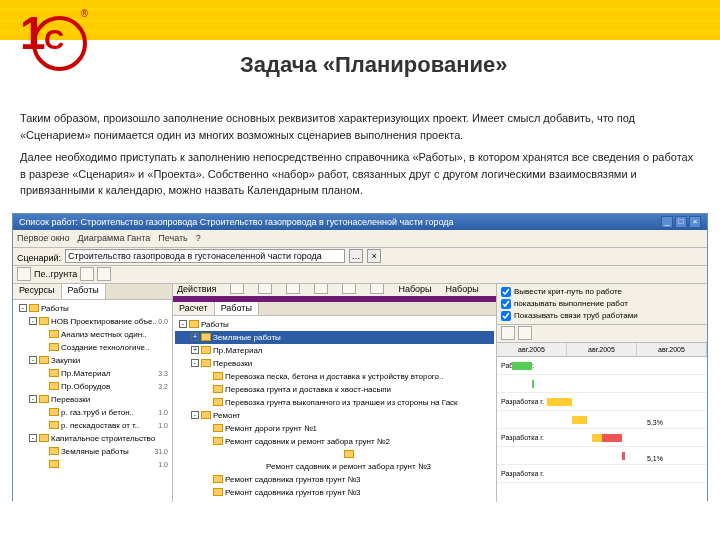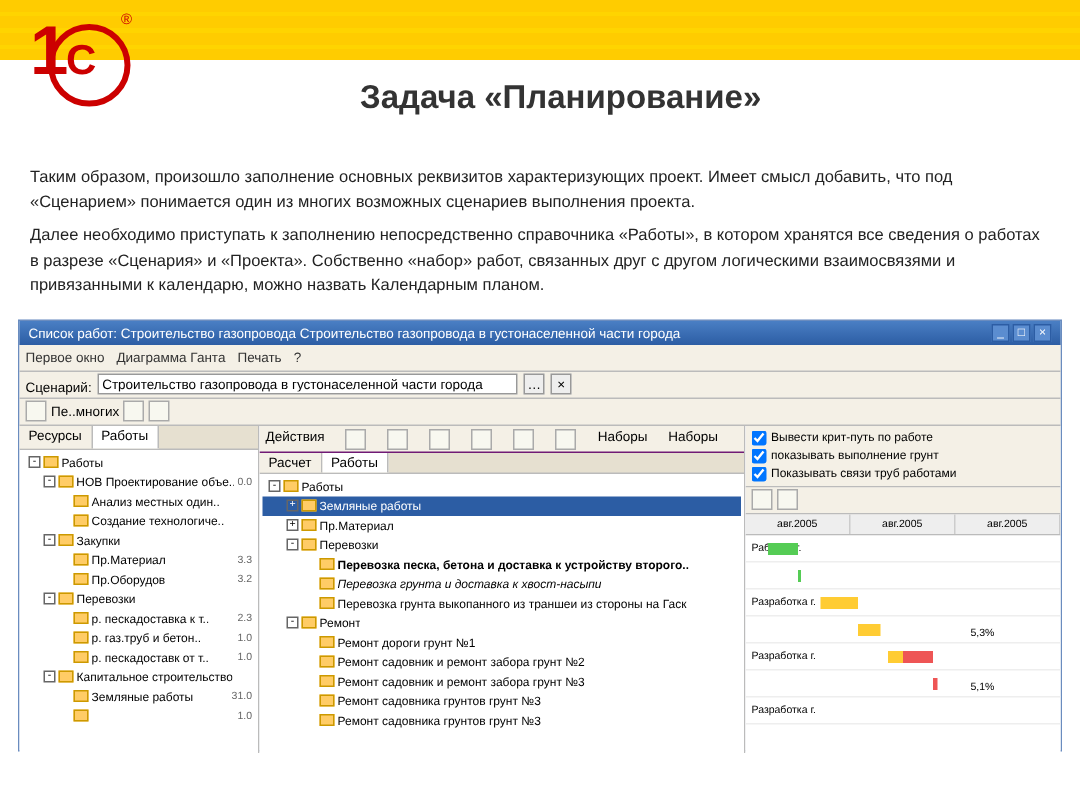--- a/index.html
+++ b/index.html
@@ -32,21 +32,21 @@
 .tab.act{background:#fff}
 .tree{padding:2px;font-size:8px;line-height:13px}
 .tree-row{display:flex;align-items:center;gap:2px;padding-left:4px}
 .tree-row.l1{padding-left:14px}
 .tree-row.l2{padding-left:24px}
 .tg{width:8px;height:8px;border:1px solid #666;text-align:center;line-height:6px;font-size:7px}
 .fld{width:10px;height:8px;background:#fc6;border:1px solid #c90}
 .txt{white-space:nowrap;overflow:hidden}
 .num{margin-left:auto;color:#666;font-size:7px;padding-right:2px}
 .mid{flex:1;background:#fff;border-right:1px solid #bbb;overflow:hidden}
-.mid-tb{background:#f4f0e6;padding:2px 4px;height:18px;border-bottom:1px solid #701a75;display:flex;gap:14px;align-items:flex-start}
+.mid-tb{background:#f4f0e6;padding:2px 4px;height:18px;border-bottom:6px solid #701a75;display:flex;gap:14px;align-items:flex-end}
 .mid-tabs{display:flex;background:#e6e0d0;height:14px;border-bottom:1px solid #bbb}
 .mid-tree{padding:2px;font-size:8px;line-height:13px}
 .mid-row{display:flex;align-items:center;gap:2px}
 .mid-row.sel{background:#2c5da4;color:#fff}
 .right{width:210px;background:#fff;overflow:hidden}
 .chk{padding:2px 4px;font-size:8px;line-height:12px;background:#f4f0e6;border-bottom:1px solid #bbb}
 .chk label{display:flex;gap:3px;align-items:center}
 .chk input{width:10px;height:10px}
 .gantt-hd{display:flex;background:#eee;border-bottom:1px solid #bbb;height:14px;font-size:7px}
 .gantt-hd div{flex:1;border-right:1px solid #ccc;text-align:center;line-height:14px}
@@ -92,21 +92,21 @@
     <span>?</span>
   </div>
   <div class="scen">
     <span>Сценарий:</span>
     <input value="Строительство газопровода в густонаселенной части города" style="">
     <span class="btn">…</span>
     <span class="btn">×</span>
   </div>
   <div class="tb2">
     <span class="ico"></span>
-    <span>Пе..многих</span>
+    <span>Пе..грунта</span>
     <span class="ico"></span>
     <span class="ico"></span>
   </div>
   <div class="main">
     <div class="left">
       <div class="tabs">
         <div class="tab">Ресурсы</div>
         <div class="tab act">Работы</div>
       </div>
       <div class="tree" id="ltree">
@@ -145,26 +145,20 @@
           <div class="tree-row l2">
             <span style="width:8px"></span>
             <span class="fld"></span>
             <span class="txt">Пр.Оборудов</span>
             <span class="num">3.2</span>
           </div>
           <div class="tree-row l1">
             <span class="tg">-</span>
             <span class="fld"></span>
             <span class="txt">Перевозки</span>
-          </div>
-          <div class="tree-row l2">
-            <span style="width:8px"></span>
-            <span class="fld"></span>
-            <span class="txt">р. пескадоставка к т..</span>
-            <span class="num">2.3</span>
           </div>
           <div class="tree-row l2">
             <span style="width:8px"></span>
             <span class="fld"></span>
             <span class="txt">р. газ.труб и бетон..</span>
             <span class="num">1.0</span>
           </div>
           <div class="tree-row l2">
             <span style="width:8px"></span>
             <span class="fld"></span>
@@ -220,26 +214,26 @@
           <div class="mid-row" style="padding-left: 16px;">
             <span class="tg">+</span>
             <span class="fld"></span>
             <span class="txt">Пр.Материал</span>
           </div>
           <div class="mid-row" style="padding-left: 16px;">
             <span class="tg">-</span>
             <span class="fld"></span>
             <span class="txt">Перевозки</span>
           </div>
-          <div class="mid-row" style="padding-left: 28px; font-weight: bold;">
+          <div class="mid-row" style="padding-left: 28px;">
             <span style="width:8px;display:inline-block"></span>
             <span class="fld"></span>
             <span class="txt">Перевозка песка, бетона и доставка к устройству второго..</span>
           </div>
-          <div class="mid-row" style="padding-left: 28px; font-style: italic;">
+          <div class="mid-row" style="padding-left: 28px;">
             <span style="width:8px;display:inline-block"></span>
             <span class="fld"></span>
             <span class="txt">Перевозка грунта и доставка к хвост-насыпи</span>
           </div>
           <div class="mid-row" style="padding-left: 28px;">
             <span style="width:8px;display:inline-block"></span>
             <span class="fld"></span>
             <span class="txt">Перевозка грунта выкопанного из траншеи из стороны на Гаск</span>
           </div>
           <div class="mid-row" style="padding-left: 16px;">
@@ -250,21 +244,21 @@
           <div class="mid-row" style="padding-left: 28px;">
             <span style="width:8px;display:inline-block"></span>
             <span class="fld"></span>
             <span class="txt">Ремонт дороги грунт №1</span>
           </div>
           <div class="mid-row" style="padding-left: 28px;">
             <span style="width:8px;display:inline-block"></span>
             <span class="fld"></span>
             <span class="txt">Ремонт садовник и ремонт забора грунт №2</span>
           </div>
-          <div class="mid-row" style="padding-left: 28px;">
+          <div class="mid-row" style="padding-left: 28px; flex-direction: column;">
             <span style="width:8px;display:inline-block"></span>
             <span class="fld"></span>
             <span class="txt">Ремонт садовник и ремонт забора грунт №3</span>
           </div>
           <div class="mid-row" style="padding-left: 28px;">
             <span style="width:8px;display:inline-block"></span>
             <span class="fld"></span>
             <span class="txt">Ремонт садовника грунтов грунт №3</span>
           </div>
           <div class="mid-row" style="padding-left: 28px;">
@@ -275,21 +269,21 @@
         </div>
     </div>
     <div class="right">
       <div class="chk" id="chks">
           <label>
             <input type="checkbox" checked="" style="">
             <span>Вывести крит-путь по работе</span>
           </label>
           <label>
             <input type="checkbox" checked="" style="">
-            <span>показывать выполнение грунт</span>
+            <span>показывать выполнение работ</span>
           </label>
           <label>
             <input type="checkbox" checked="" style="">
             <span>Показывать связи труб работами</span>
           </label>
         </div>
       <div class="tb2">
         <span class="ico"></span>
         <span class="ico"></span>
       </div>

